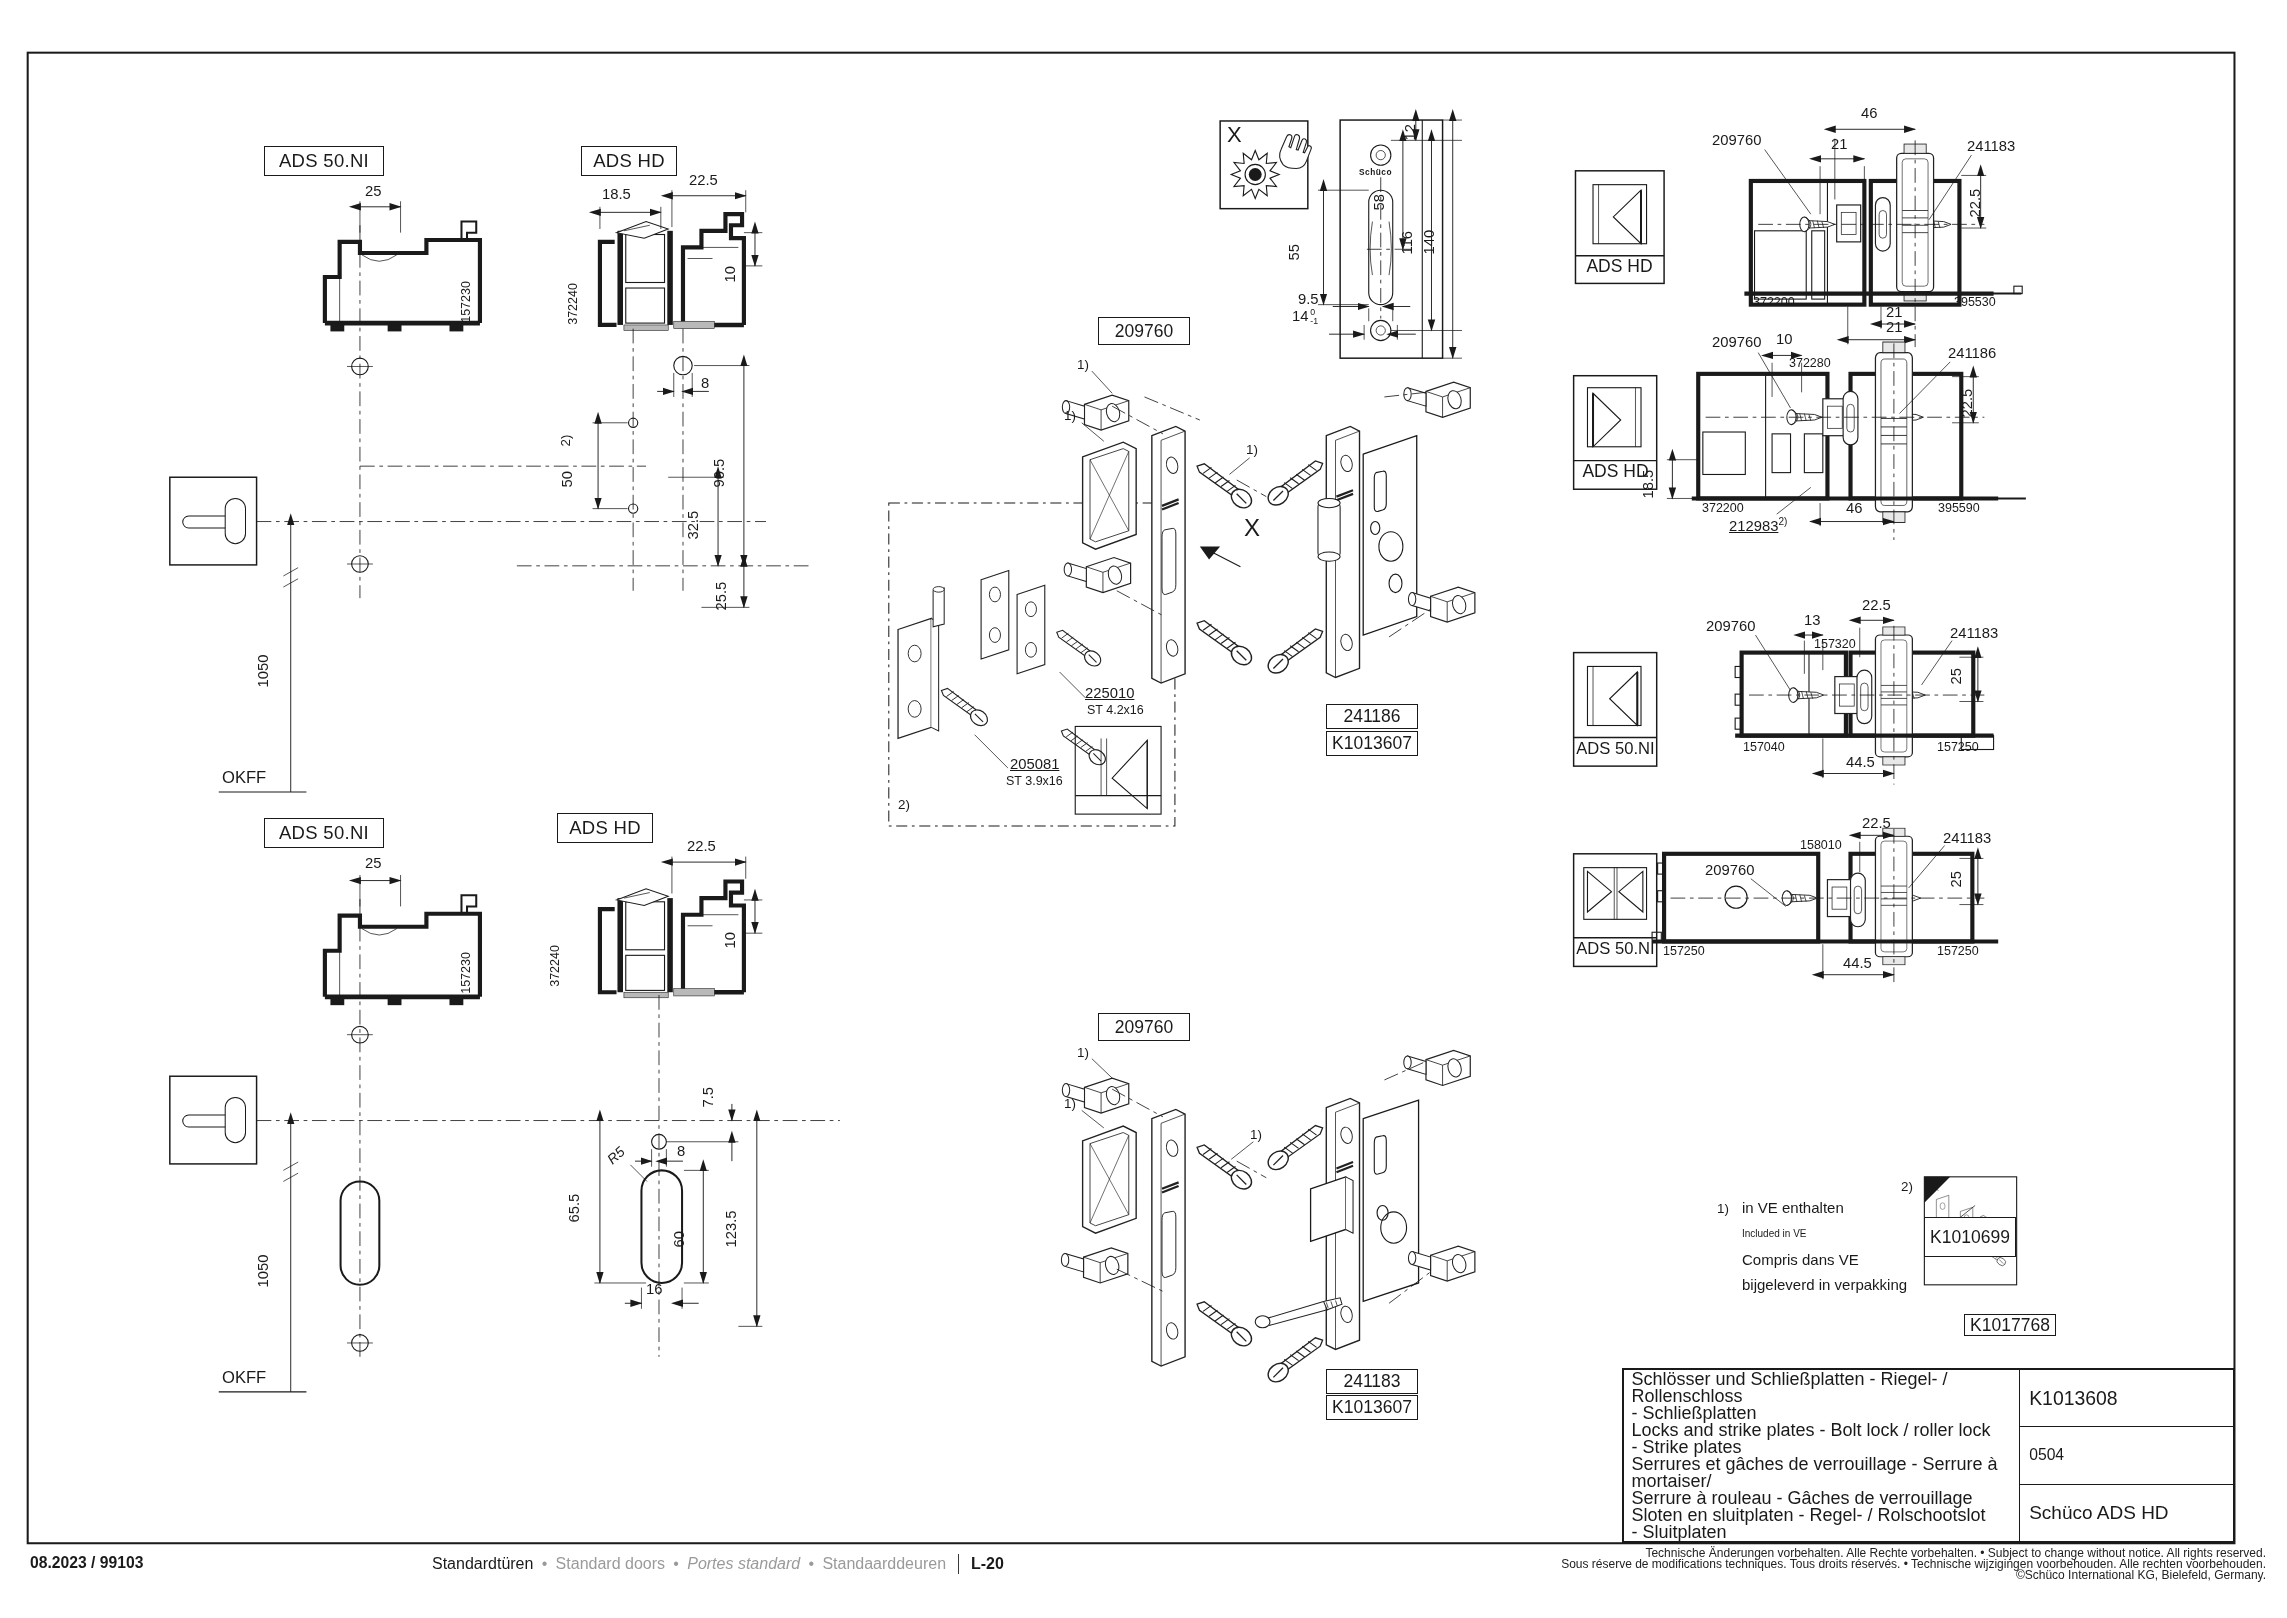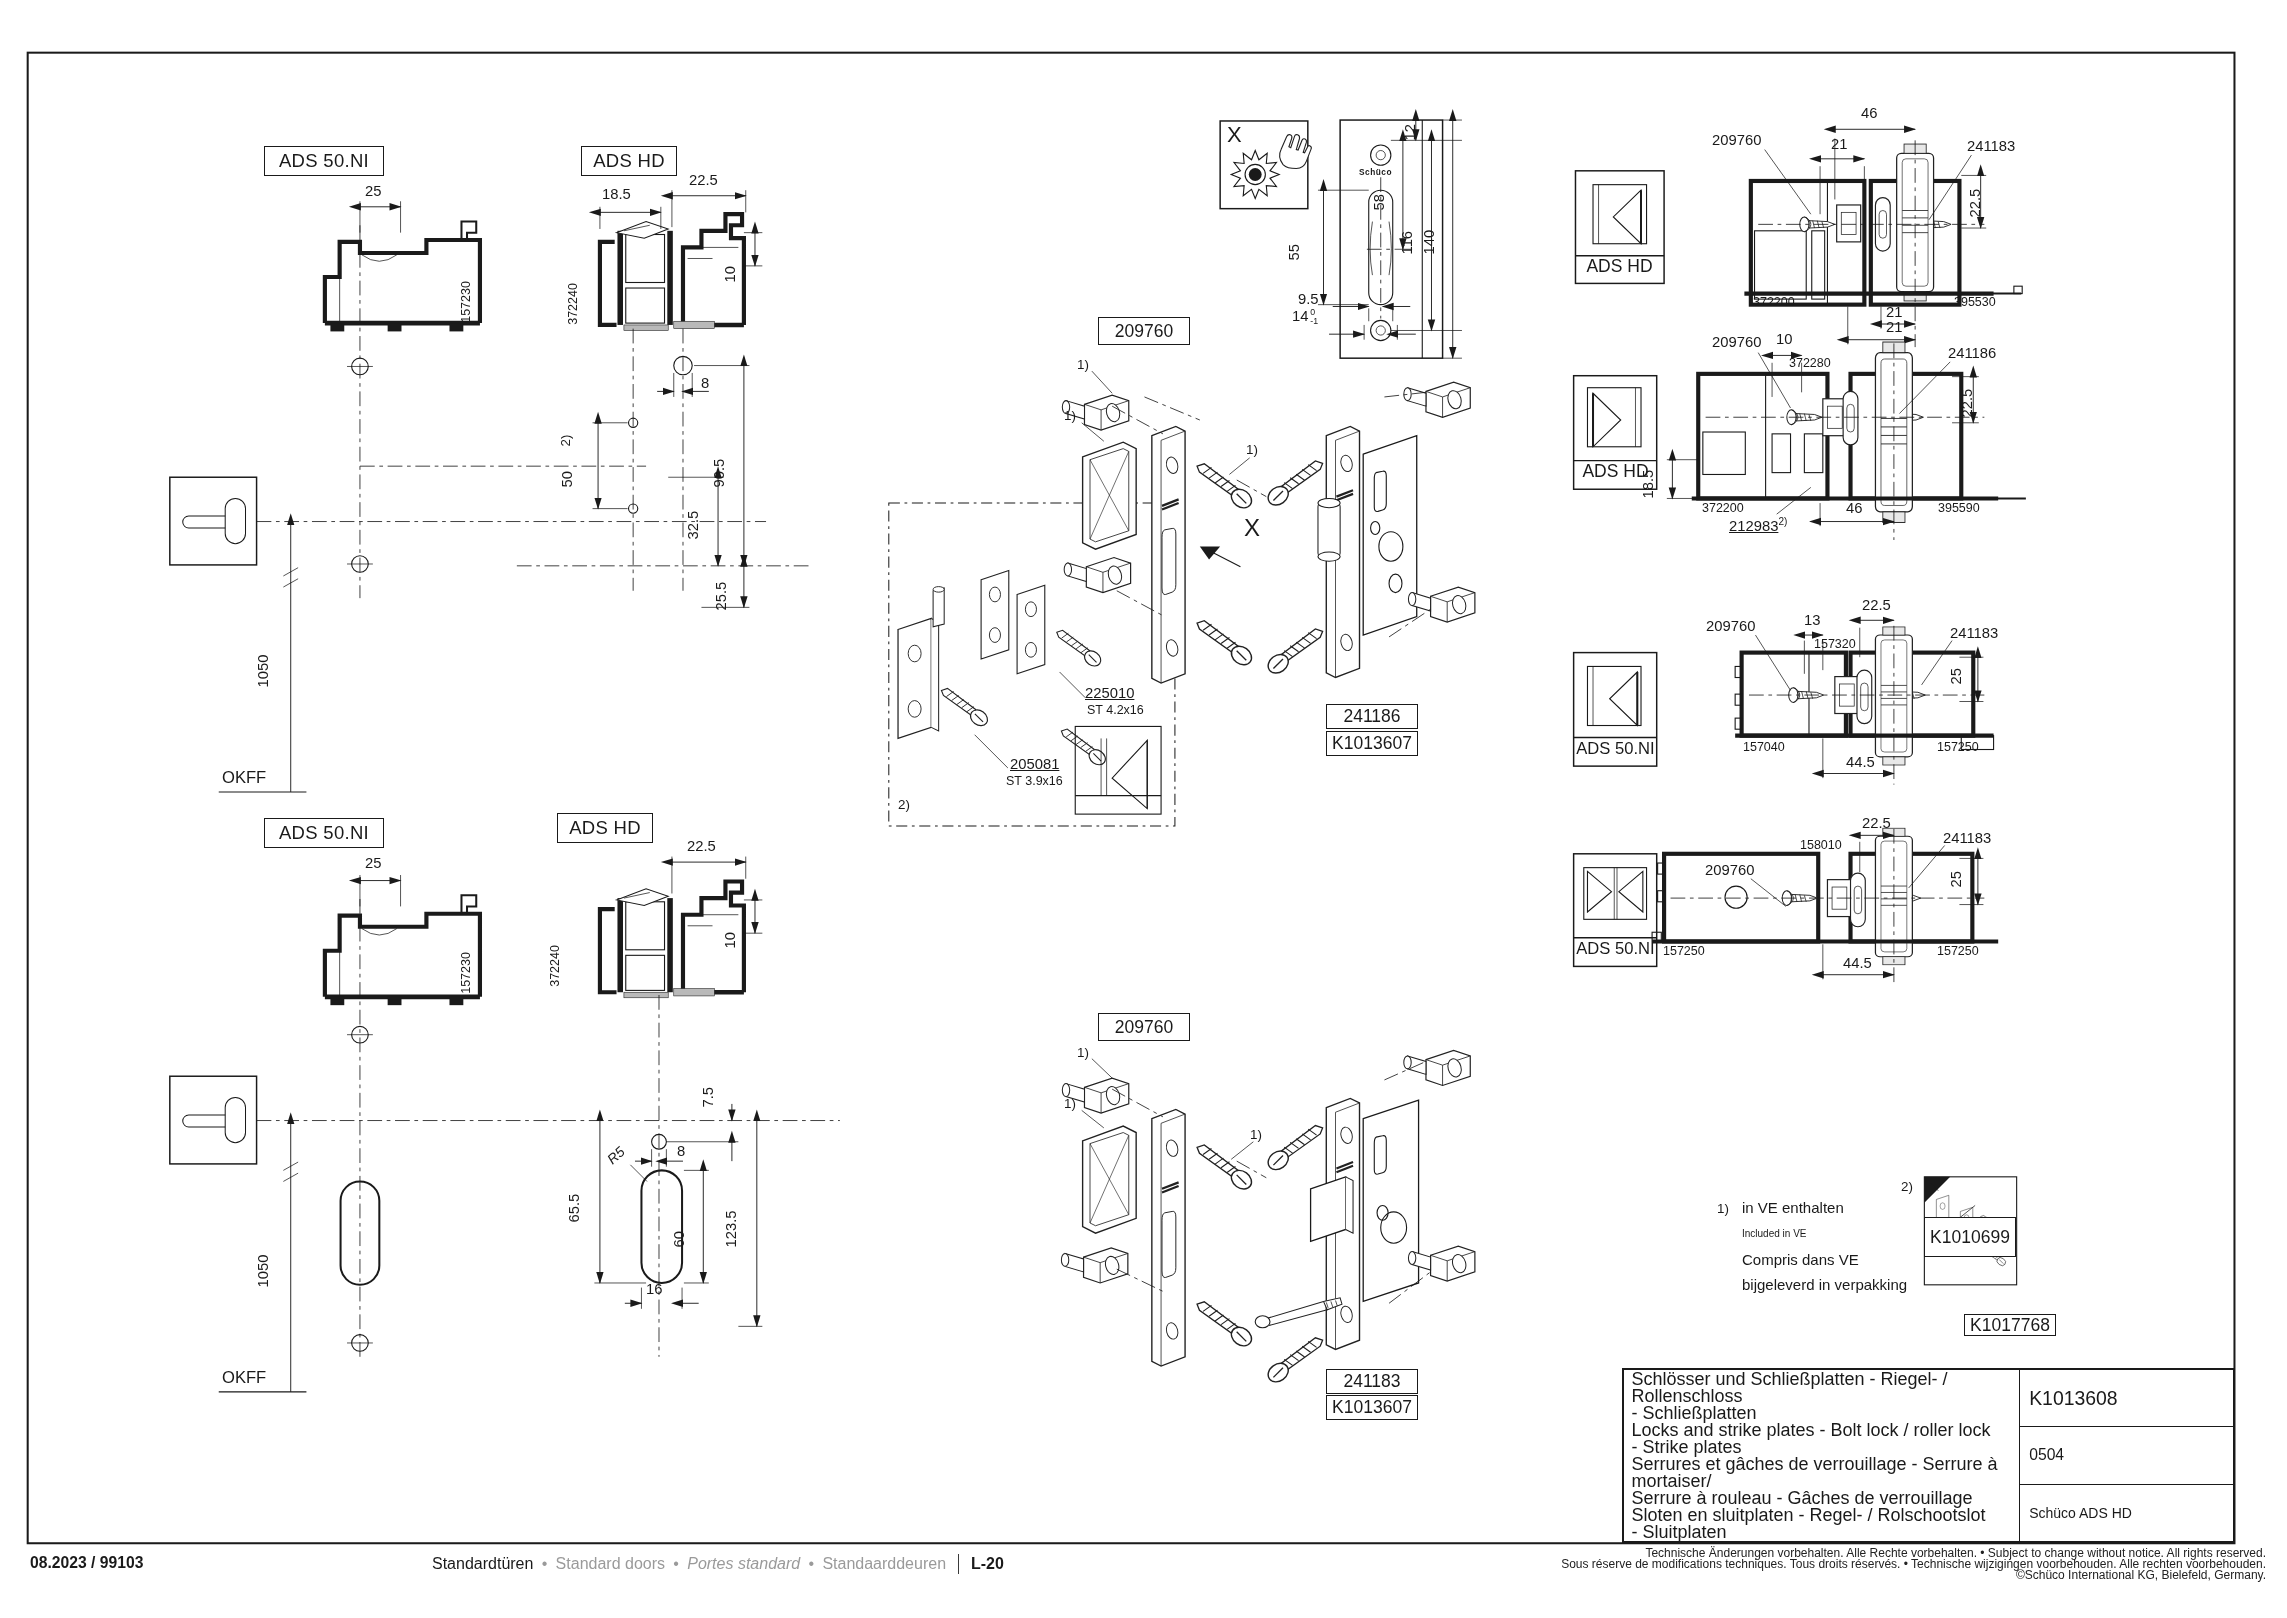--- a/index.html
+++ b/index.html
@@ -722,21 +722,21 @@
     <div class="pre">Locks and strike plates - Bolt lock / roller lock
  - Strike plates</div>
     <div class="pre">Serrures et gâches de verrouillage - Serrure à mortaiser/
 Serrure à rouleau - Gâches de verrouillage</div>
     <div class="pre">Sloten en sluitplaten - Regel- / Rolschootslot
  - Sluitplaten</div>
   </div>
   <div class="tb-right">
     <div class="tb-cell" style="font-size:19.4px">K1013608</div>
     <div class="tb-cell" style="font-size:15.7px">0504</div>
-    <div class="tb-cell" style="font-size:14px">Schüco ADS HD</div>
+    <div class="tb-cell" style="font-size:19px">Schüco ADS HD</div>
   </div>
 </div>
 
 <div class="footer-left">08.2023 / 99103</div>
 <div class="footer-center">
   <span style="font-weight:normal">Standardtüren</span>
   <span class="fg">•</span>
   <span class="fg">Standard doors</span>
   <span class="fg">•</span>
   <span class="fg fi">Portes standard</span>

